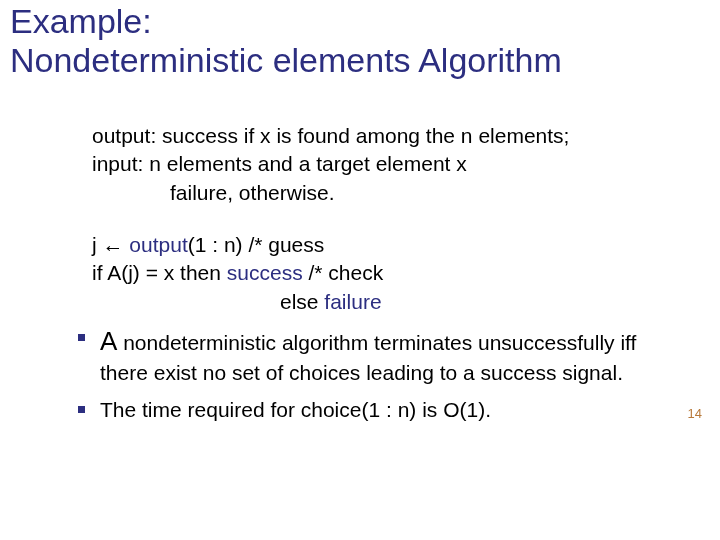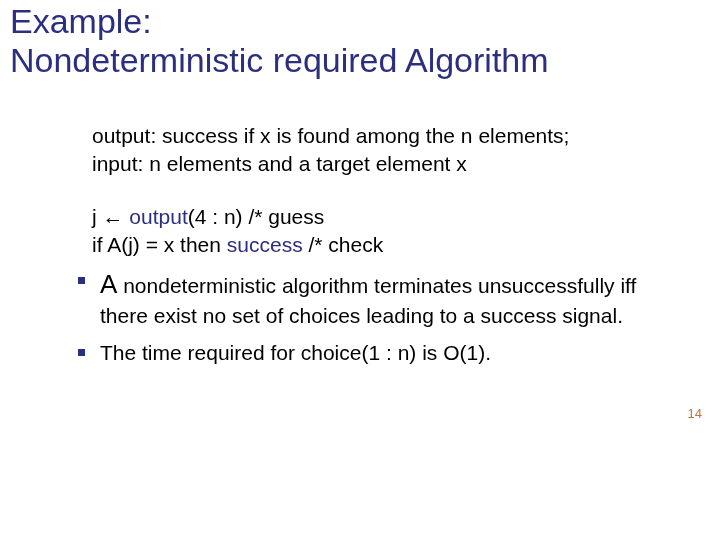--- a/index.html
+++ b/index.html
@@ -73,38 +73,42 @@
     font-family: Arial, sans-serif;
   }
 </style>
 </head>
 <body>
 
 <div class="slide">
 
   <div class="title">
     <span>Example:</span><br>
-    <span>Nondeterministic required Algorithm</span>
+    <span>Nondeterministic elements Algorithm</span>
   </div>
 
   <div class="body">
 
     <div class="io-block">
       <p>output: success if x is found among the n elements;</p>
       <p>input:  n elements and a target element x</p>
+      <p class="io-indent">failure, otherwise.</p>
     </div>
 
     <div class="gap"></div>
 
     <div class="algo">
       <p>
-        <span>j ← </span><span class="kw">output</span><span>(4 : n)  /* guess</span>
+        <span>j ← </span><span class="kw">output</span><span>(1 : n)  /* guess</span>
       </p>
       <p>
         <span>if A(j) = x then </span><span class="kw">success</span><span> /* check</span>
+      </p>
+      <p class="indent2">
+        <span>else </span><span class="kw">failure</span>
       </p>
     </div>
 
     <ul class="bullets">
       <li>
         <span class="big-a">A</span><span> nondeterministic algorithm terminates unsuccessfully iff there exist no set of choices leading to a success signal.</span>
       </li>
       <li>
         <span>The time required for choice(1 : n) is O(1).</span>
       </li>

